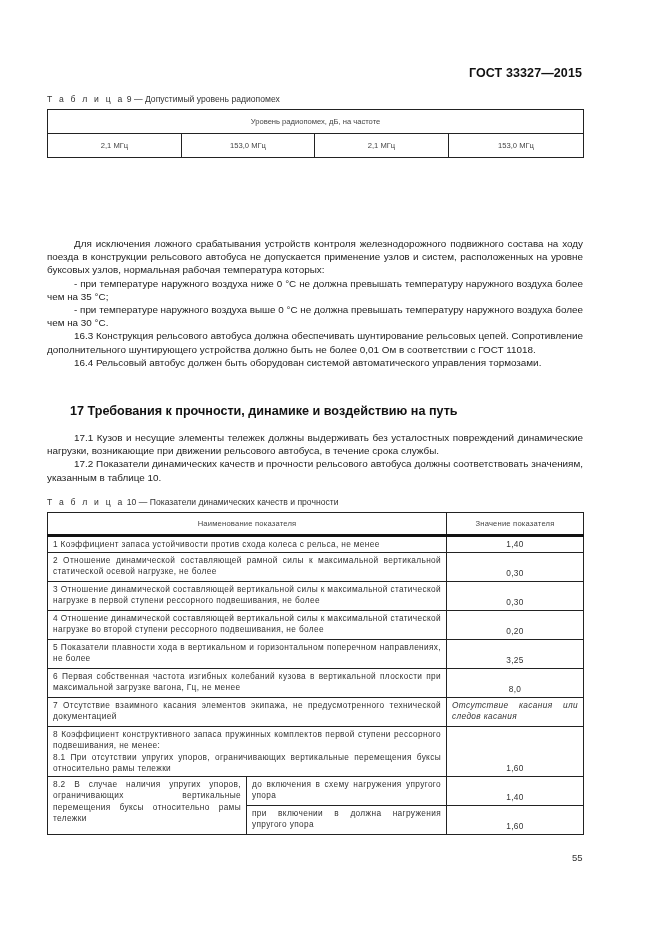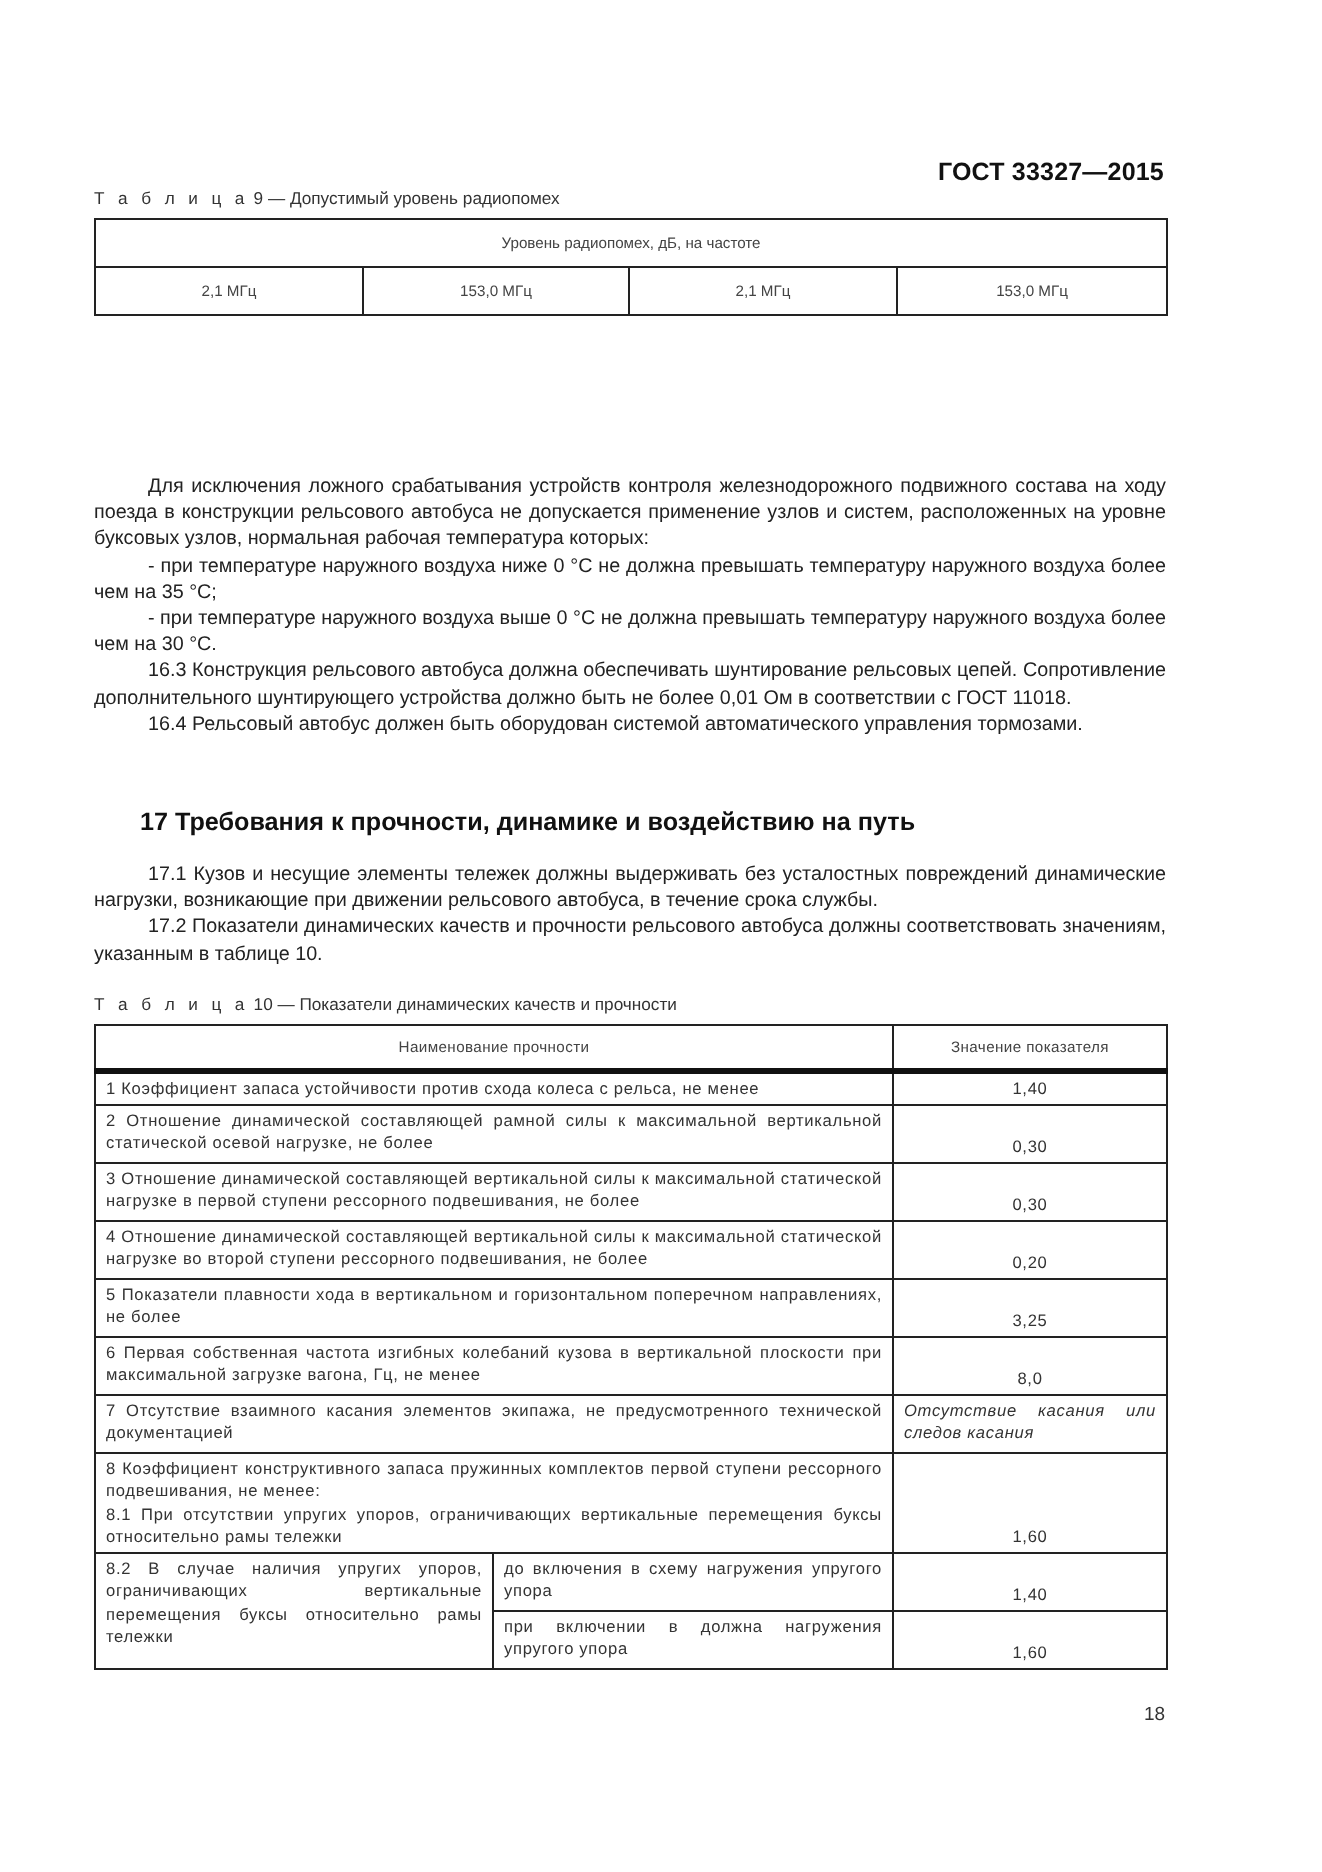--- a/index.html
+++ b/index.html
@@ -1,19 +1,19 @@
 <!DOCTYPE html>
 <html><head>
 <meta charset="utf-8">
 <style>
   html, body { margin: 0; padding: 0; background: #ffffff; }
   body { width: 661px; height: 936px; position: relative; overflow: hidden;
          font-family: "Liberation Sans", sans-serif; color: #222; }
   .abs { position: absolute; }
-  .header-code { right: 79px; top: 66px; font-size: 12.5px; font-weight: bold; color: #111; letter-spacing: 0.1px; margin-top: 13px; }
+  .header-code { right: 79px; top: 66px; font-size: 12.5px; font-weight: bold; color: #111; letter-spacing: 0.1px; }
   .caption { font-size: 8.6px; color: #333; }
   .caption .spaced { letter-spacing: 2.2px; }
   table { border-collapse: collapse; table-layout: fixed; }
   td { border: 1px solid #222; padding: 0; font-size: 7.6px; color: #444; }
   .t9 { left: 47px; top: 109px; width: 536px; }
   .t9 td { text-align: center; vertical-align: middle; }
   .t9 .thick-bottom td { border-bottom: 3px solid #111; }
   .t9 .num td { font-size: 9px; color: #333; }
   .t9 .note { text-align: left; padding-left: 20px; font-size: 8.2px; color: #333; }
   .t9 .note .spaced { letter-spacing: 2.6px; }
@@ -77,21 +77,21 @@
 </div>
 
 <table class="abs t10">
   <colgroup>
       <col style="width:199px">
       <col style="width:200px">
       <col style="width:137px">
     </colgroup>
   <tbody>
       <tr class="hdr">
-    <td colspan="2">Наименование прочности</td>
+    <td colspan="2">Наименование показателя</td>
     <td>Значение показателя</td>
   </tr>
   <tr style="height:17px">
     <td colspan="2">1 Коэффициент запаса устойчивости против схода колеса с рельса, не менее</td>
     <td class="val">1,40</td>
   </tr>
   <tr style="height:29px">
     <td colspan="2">2 Отношение динамической составляющей рамной силы к максимальной вертикальной статической осевой нагрузке, не более</td>
     <td class="val">0,30</td>
   </tr>
@@ -127,13 +127,13 @@
     <td>до включения в схему нагружения упругого упора</td>
     <td class="val">1,40</td>
   </tr>
   <tr style="height:29px">
     <td>при включении в должна нагружения упругого упора</td>
     <td class="val">1,60</td>
   </tr>
 </tbody>
   </table>
 
-<div class="abs page-num">18</div>
+<div class="abs page-num">55</div>
 
 </body></html>

